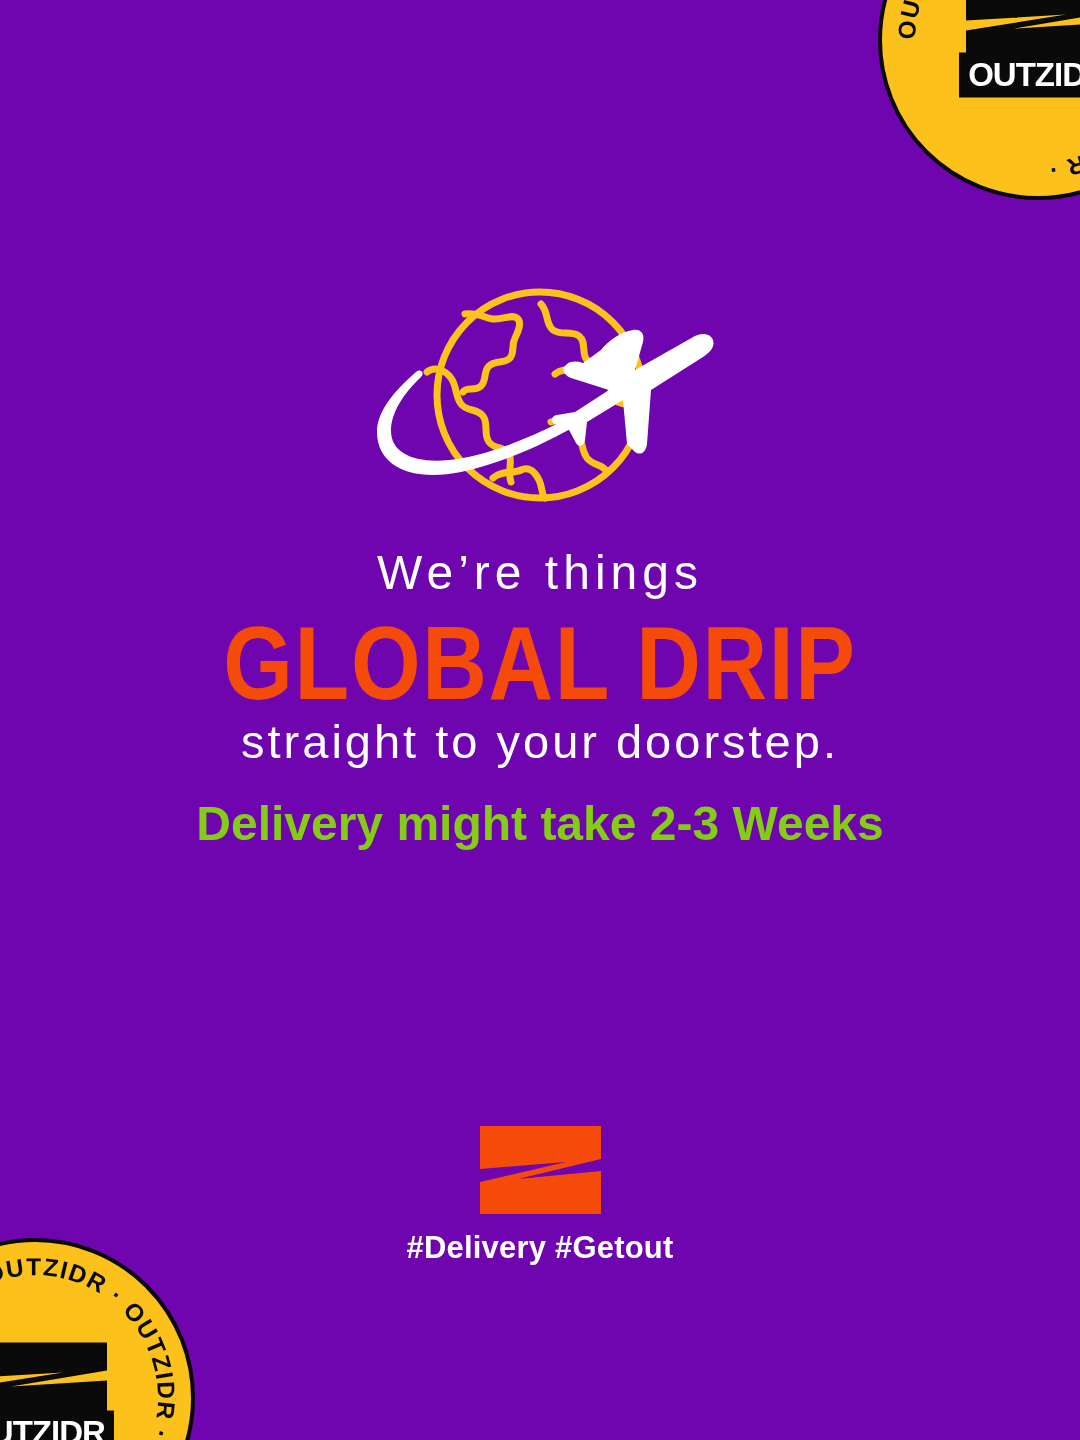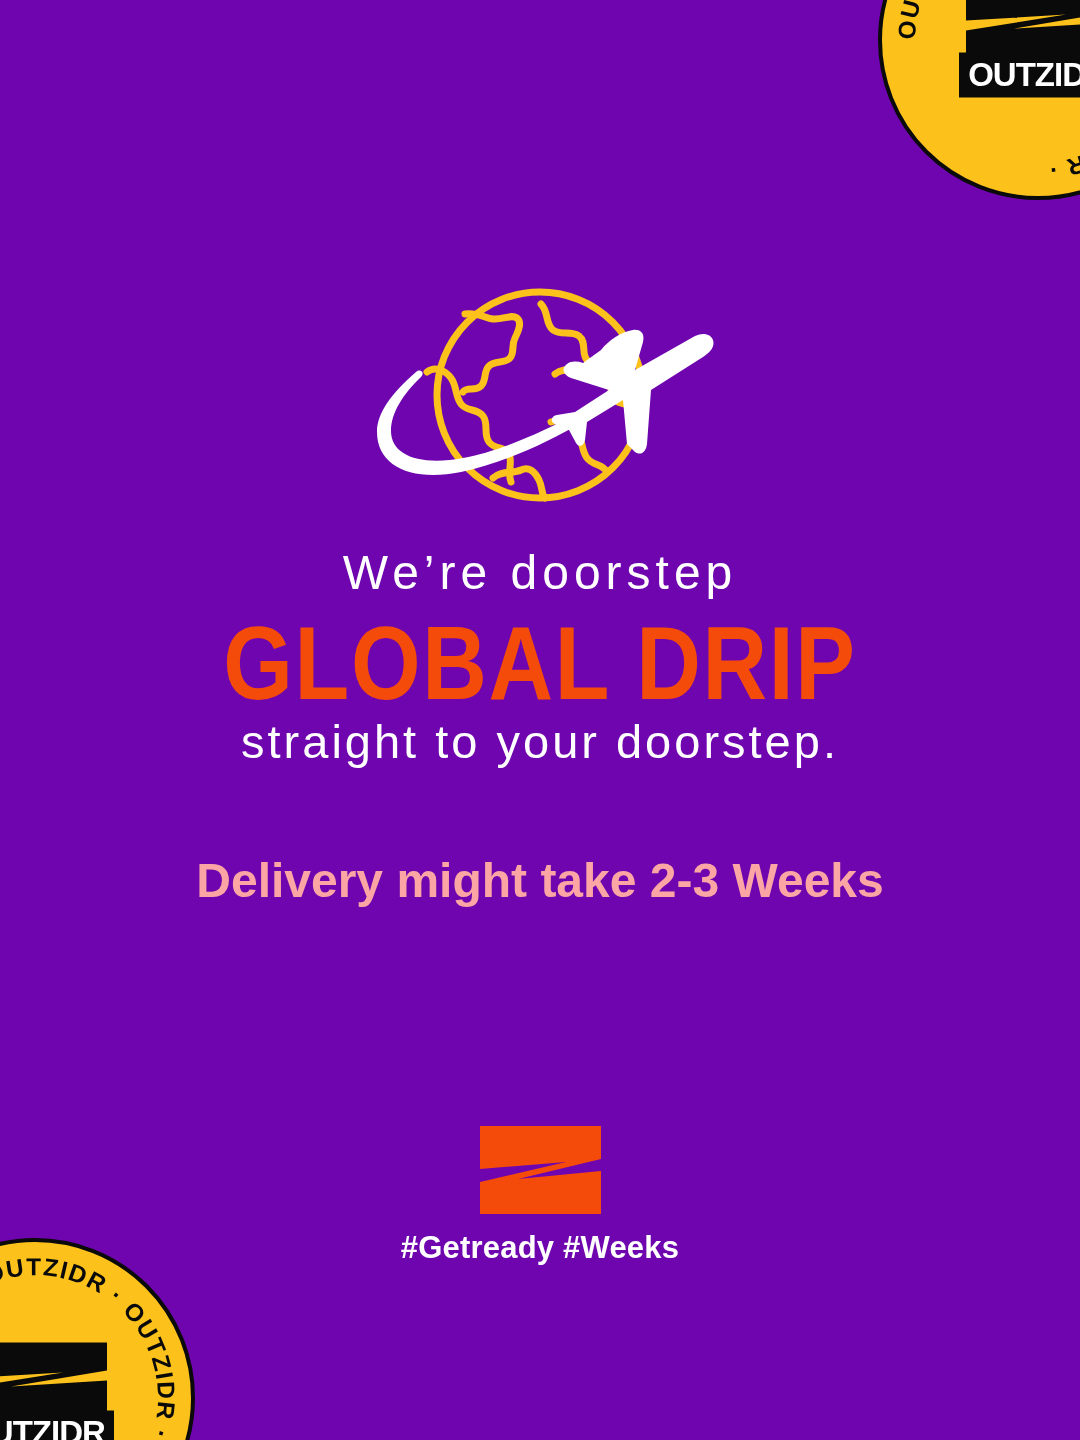--- a/index.html
+++ b/index.html
@@ -112,26 +112,26 @@
   }
   #headline-tail {
     color: #ffffff;
     font-size: 47px;
     font-weight: 400;
     letter-spacing: 3px;
     line-height: 1.05;
     margin-top: 1px;
   }
   #delivery-note {
-    color: #fca5a5;
+    color: #84cc16;
     font-size: 48px;
     font-weight: bold;
     letter-spacing: 0px;
     line-height: 1.05;
-    margin-top: 89px;
+    margin-top: 32px;
   }
   #delivery-sub {
     color: #ffffff;
     font-size: 29px;
     font-weight: bold;
     font-style: italic;
     letter-spacing: 0.5px;
     line-height: 1.1;
     margin-top: 14px;
   }
@@ -222,26 +222,26 @@
       <path fill="#ffffff" d="M236,68 C244,58 256,50 268,48 C276,47 280,52 278,60
                L270,88 L330,54 C338,50 346,52 348,58 C350,64 346,70 338,75
                L286,108 L282,162 C281,170 276,174 270,170 L262,162 L258,118
                L222,140 L220,158 C219,164 214,166 211,161 L204,148 L190,142
                C185,140 186,134 192,133 L210,130 L244,108 L206,96
                C198,93 196,86 202,82 C206,79 212,79 218,81 Z"></path>
     </g>
   </svg>
 
   <div id="copy">
-    <div id="headline-kicker">We’re doorstep</div>
+    <div id="headline-kicker">We’re things</div>
     <div id="headline-main">GLOBAL DRIP</div>
     <div id="headline-tail">straight to your doorstep.</div>
     <div id="delivery-note">Delivery might take 2-3 Weeks</div>
   </div>
 
   <div id="footer-brand">
     <svg id="footer-z" viewBox="0 0 125 92">
       <polygon points="2,2 123,2 123,35 40,55 123,47 123,90 2,90 2,58 88,38 2,45" fill="#F54B0A"></polygon>
     </svg>
-    <div id="footer-hashtags">#Getready #Weeks</div>
+    <div id="footer-hashtags">#Delivery #Getout</div>
   </div>
 
 </div>
 
 </body></html>

